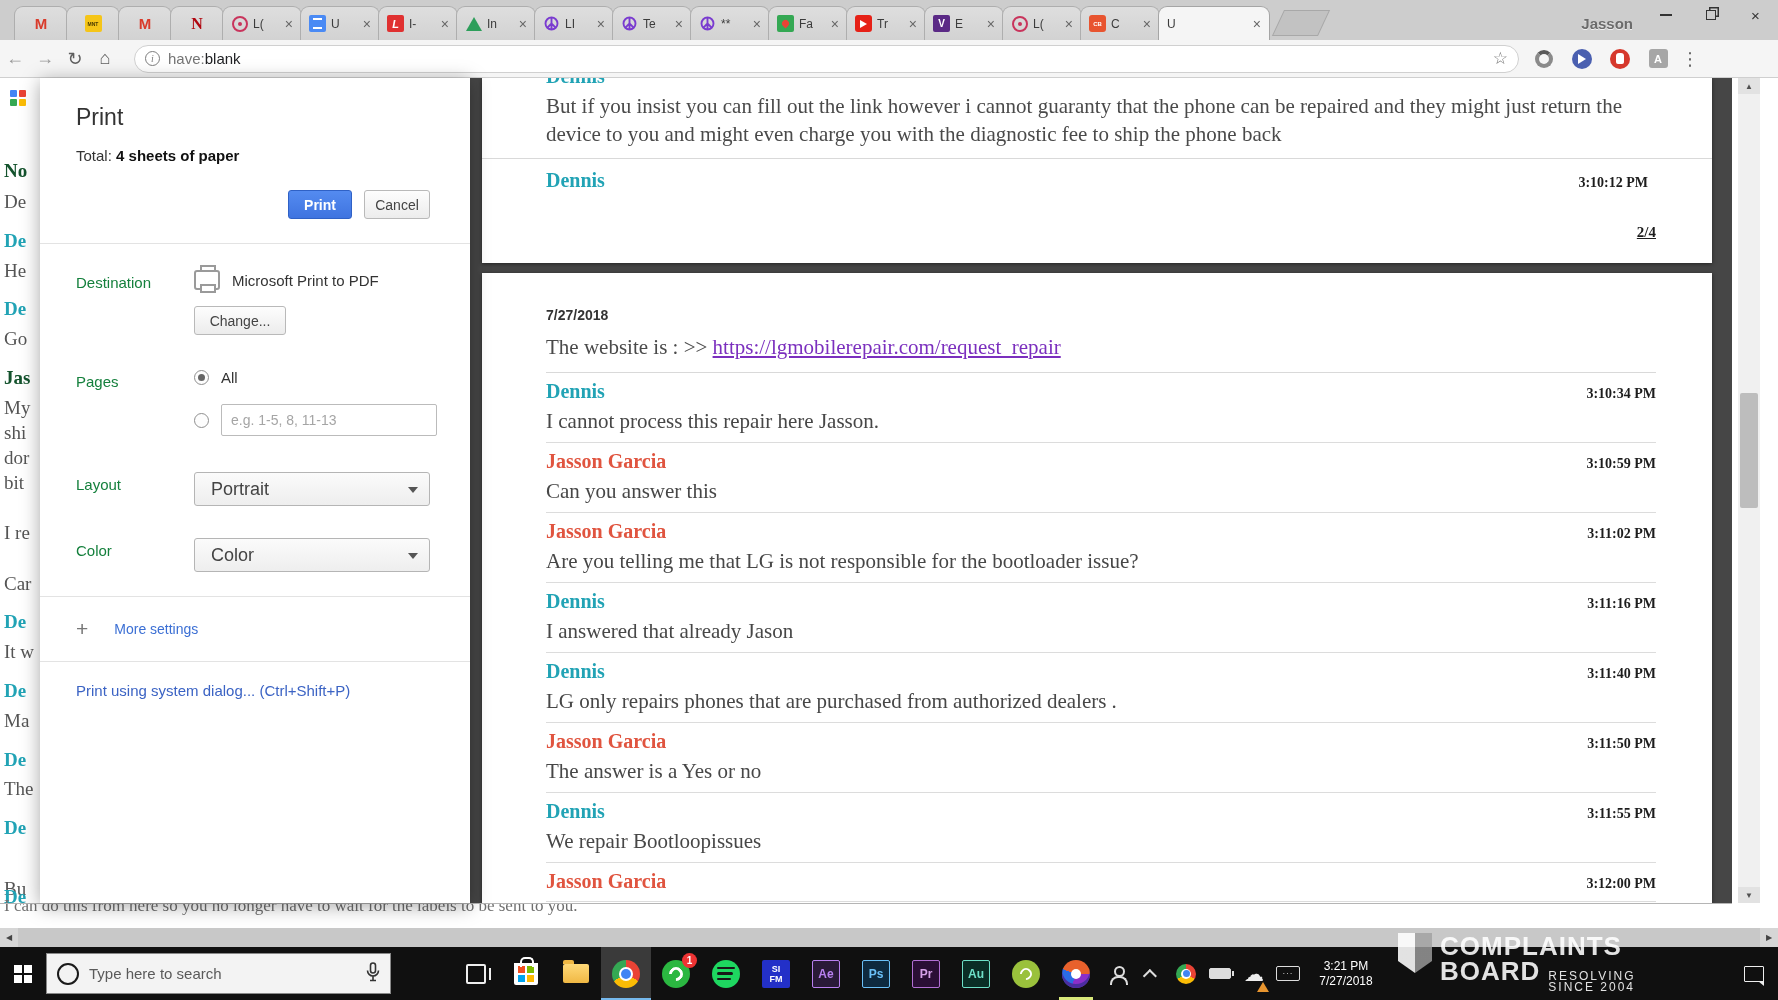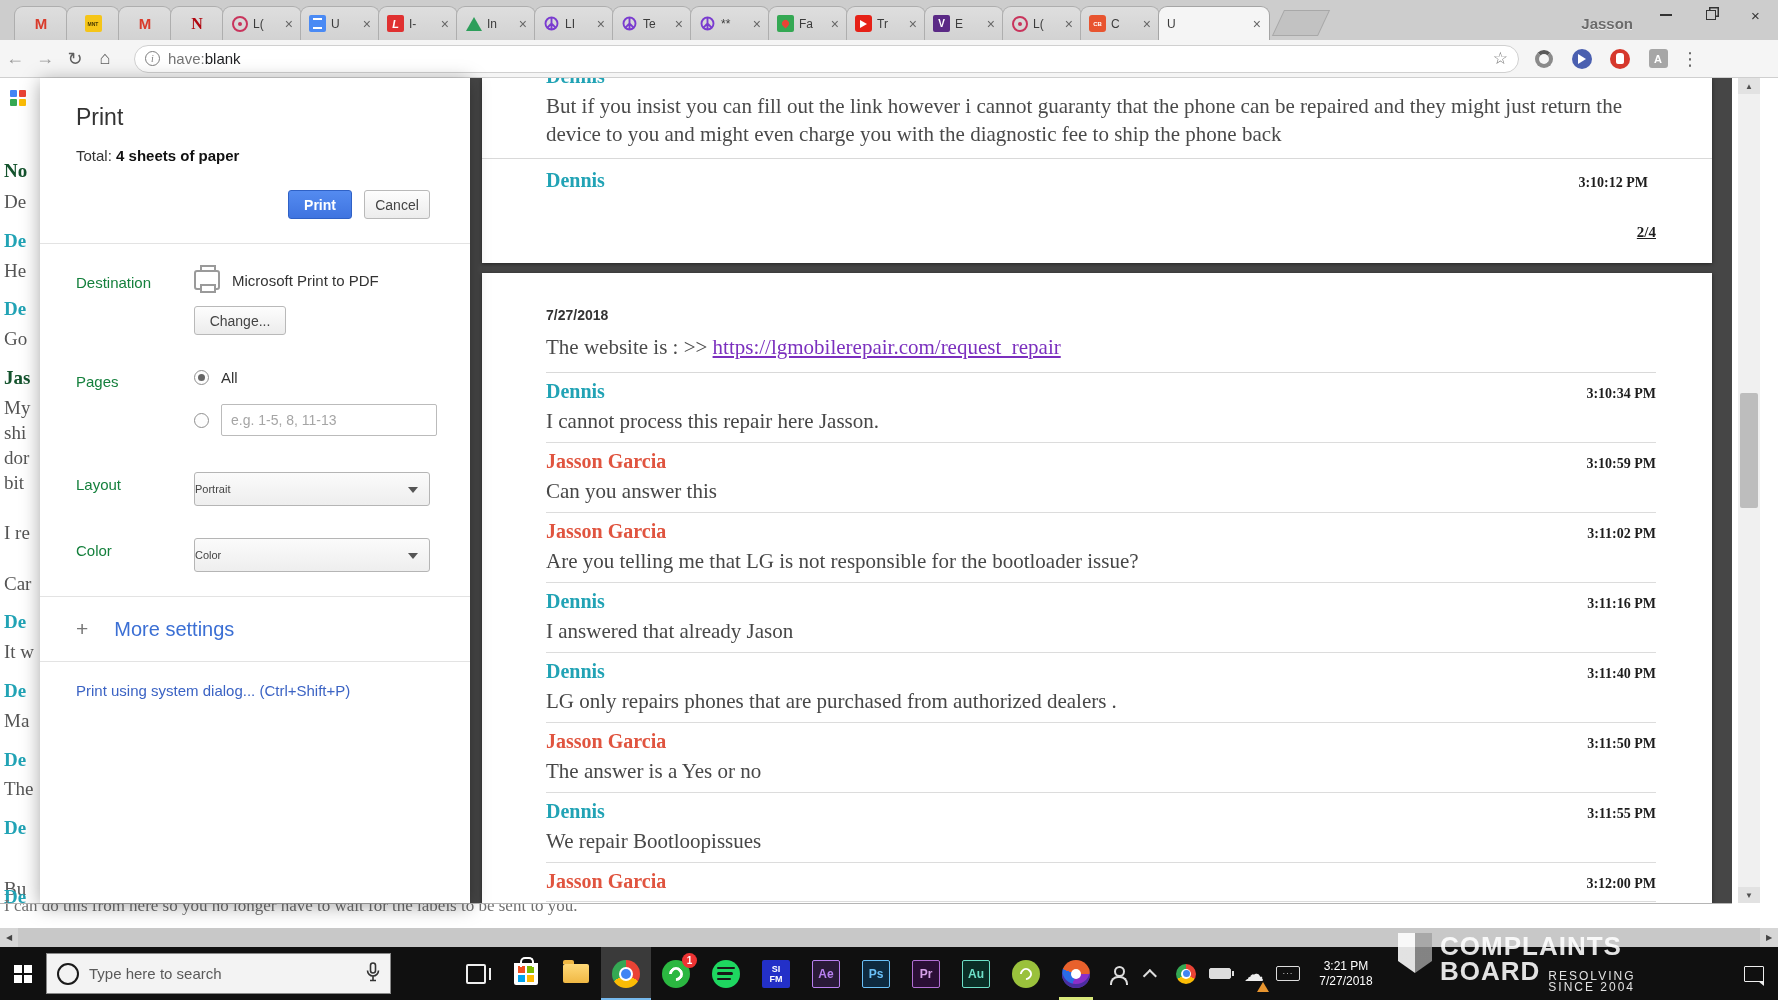--- a/index.html
+++ b/index.html
@@ -115,25 +115,25 @@
   #pages-row { margin-top:34px; }
   .radio { width:15px; height:15px; border:1.5px solid #8f8f8f; border-radius:50%; flex:none; position:relative; background:#fdfdfd; }
   .radio.on::after { content:""; position:absolute; inset:3px; background:#666; border-radius:50%; }
   .radio-line { display:flex; align-items:center; gap:12px; }
   #pages-all-label { font-size:15px; color:#333; }
   #pages-range-line { margin-top:18px; }
   #pages-range-input { width:216px; height:32px; border:1px solid #bbb; border-radius:2px; font-size:14px; padding:0 9px; color:#333; }
   #pages-range-input::placeholder { color:#a5a5a5; }
   #layout-row { margin-top:36px; }
   #color-row { margin-top:32px; }
-  .select { width:252px; height:34px; background:linear-gradient(#fbfbfb,#eee); border:1px solid #b5b5b5; border-radius:3px; display:flex; align-items:center; padding:0 0; font-size:11px; color:#444; position:relative; }
+  .select { width:252px; height:34px; background:linear-gradient(#fbfbfb,#eee); border:1px solid #b5b5b5; border-radius:3px; display:flex; align-items:center; padding:0 16px; font-size:18px; color:#444; position:relative; }
   .select::after { content:""; position:absolute; right:11px; top:14px; width:0; height:0; border-left:5px solid transparent; border-right:5px solid transparent; border-top:6px solid #555; }
   #more-settings-row { display:flex; align-items:center; gap:26px; padding:20px 0; }
   #plus-icon { font-size:21px; color:#777; }
-  #more-settings-label { font-size:20px; color:#3b6fd4; }
+  #more-settings-label { font-size:14px; color:#3b6fd4; }
   #system-dialog-link { padding:20px 0; font-size:15px; color:#3b63c4; }
 
   
   #h-scrollbar { position:absolute; top:928px; left:0; width:1778px; height:19px; background:#c8c8c8; }
   .harrow { position:absolute; top:0; width:18px; height:19px; background:#d6d6d6; display:flex; align-items:center; justify-content:center; font-size:8px; color:#444; }
 
   
   #taskbar { position:absolute; top:947px; left:0; width:1778px; height:53px; background:#101010; display:flex; align-items:center; }
   .tile { width:50px; height:53px; flex:none; display:flex; align-items:center; justify-content:center; position:relative; }
   .tile.small { width:34px; }

